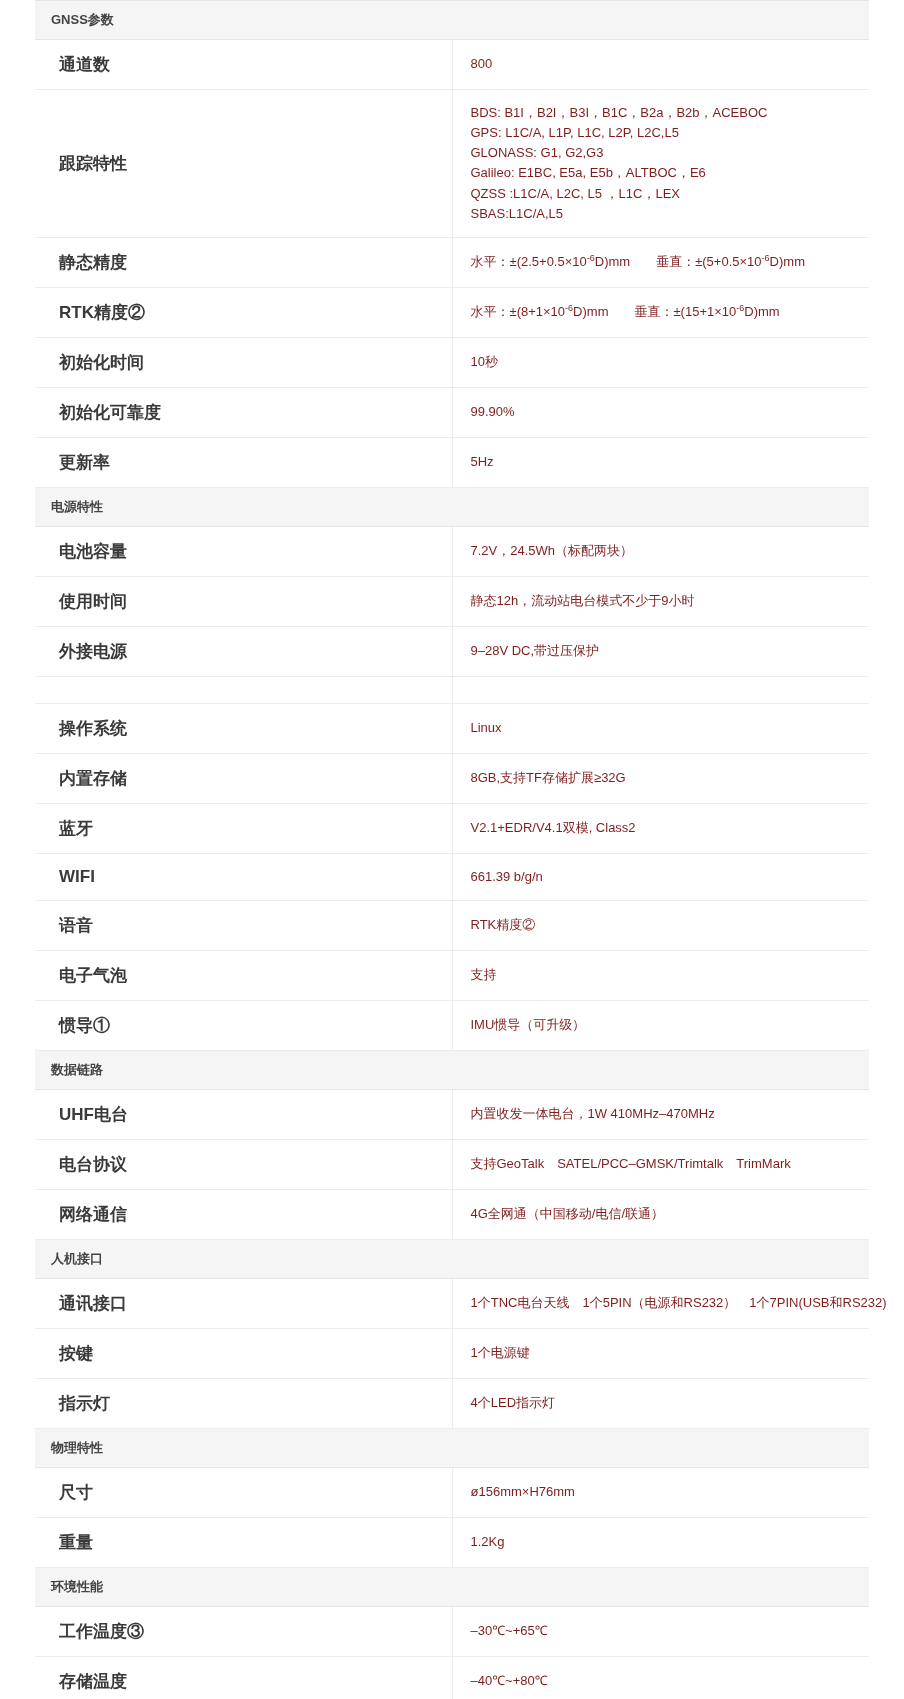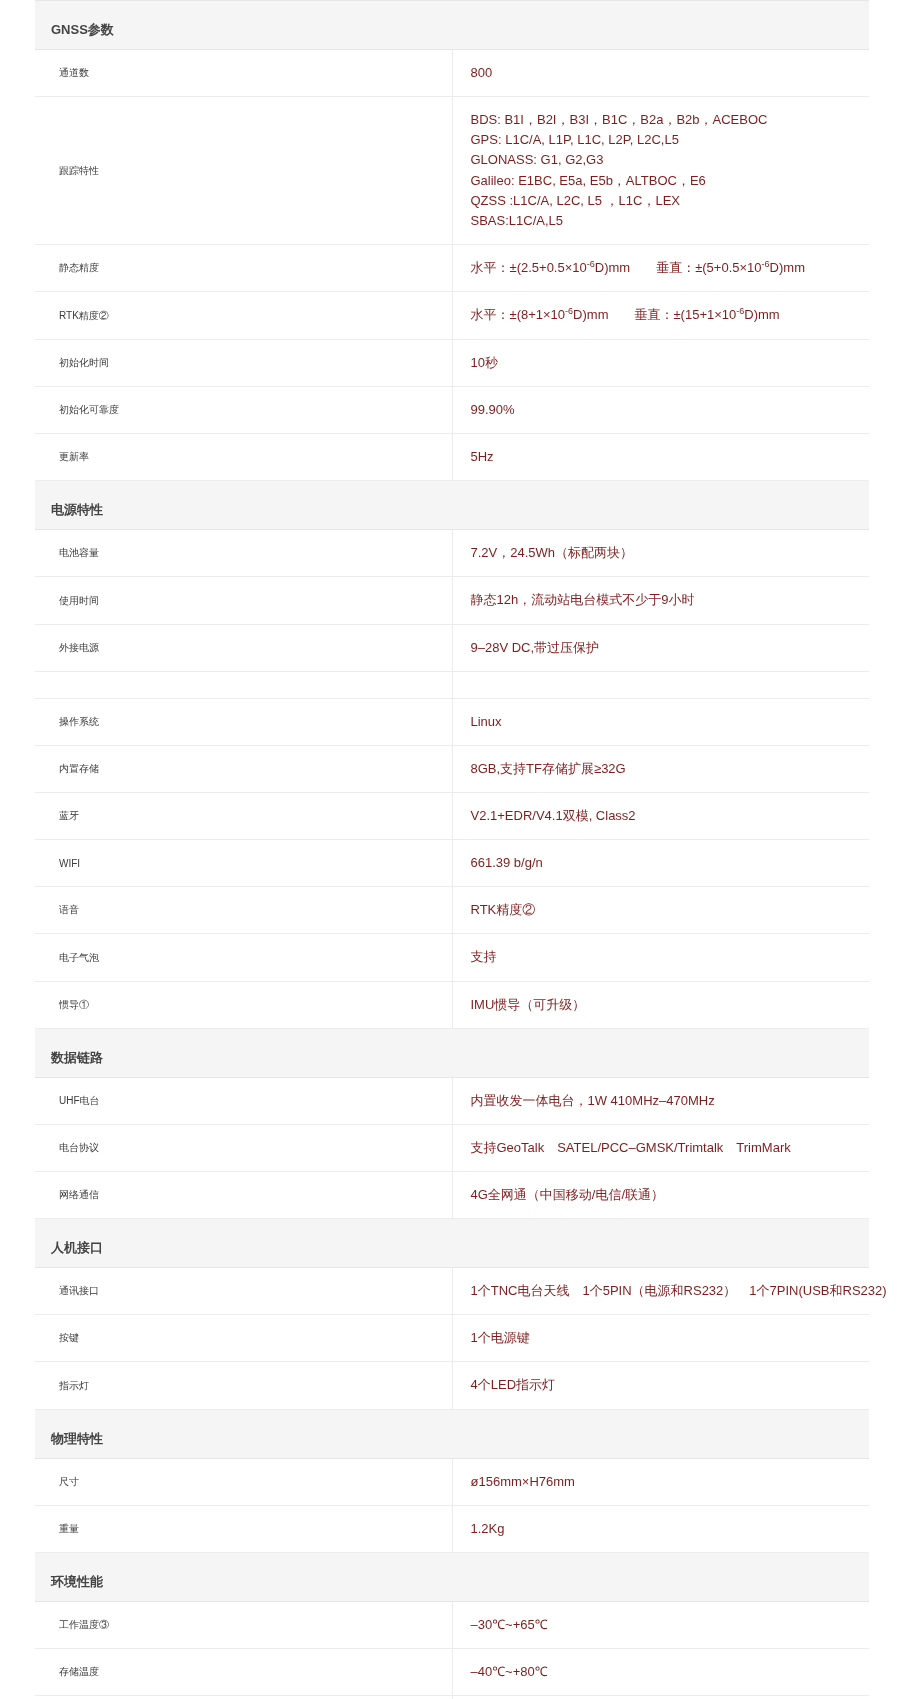--- a/index.html
+++ b/index.html
@@ -20,36 +20,36 @@
   }
   table.spec {
     width: 834px;
     border-collapse: collapse;
     table-layout: fixed;
   }
   table.spec tr.section > td {
     background: #f5f5f5;
     font-weight: bold;
     color: #444444;
-    padding: 20px 16px 10px 16px;
+    padding: 10px 16px 10px 16px;
     border-top: 1px solid #e6e6e6;
     border-bottom: 1px solid #e6e6e6;
     font-size: 13px;
   }
   table.spec tr.section.first > td {
     border-top: 1px solid #e6e6e6;
   }
   table.spec td.label {
     width: 375px;
     padding: 13px 16px 13px 24px;
     border-bottom: 1px solid #ececec;
-    font-weight: normal;
+    font-weight: bold;
     color: #3a3a3a;
     vertical-align: middle;
-    font-size: 10px;
+    font-size: 17px;
   }
   table.spec td.value {
     padding: 13px 16px 13px 18px;
     border-bottom: 1px solid #ececec;
     border-left: 1px solid #ececec;
     color: #7f1d1d;
     vertical-align: middle;
     font-size: 13px;
     line-height: 1.55;
   }

